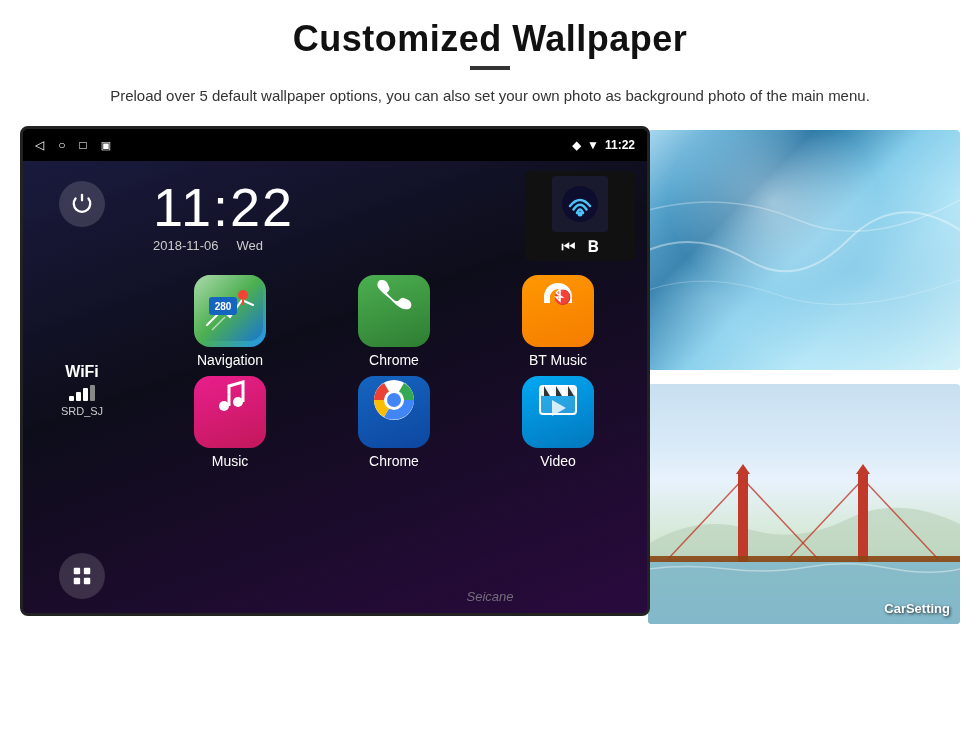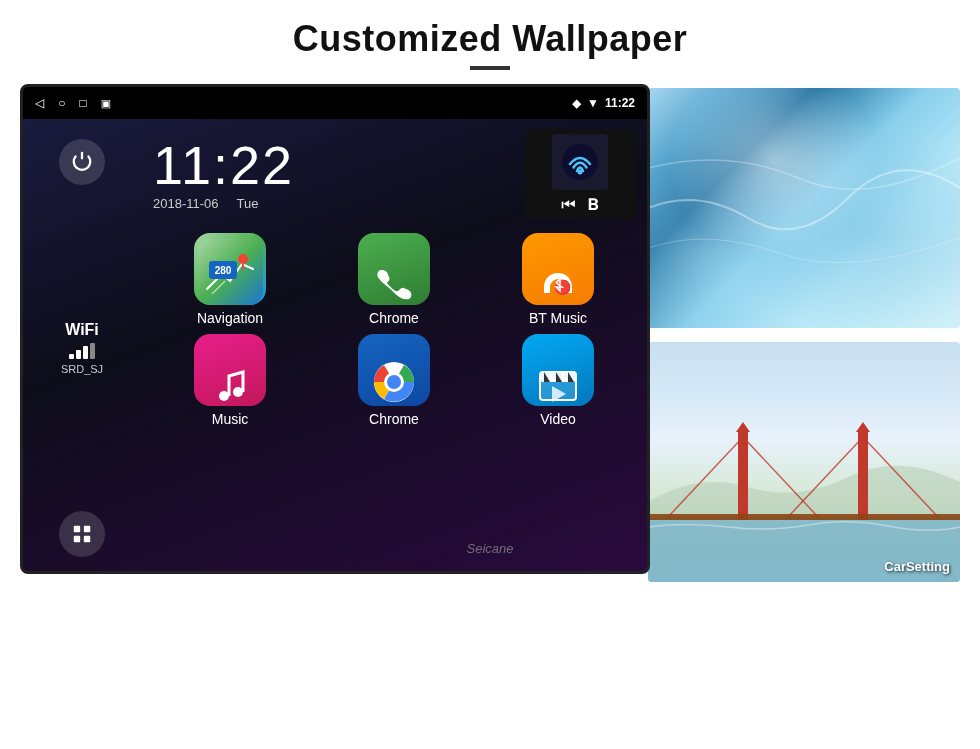--- a/index.html
+++ b/index.html
@@ -232,21 +232,21 @@
       flex-direction: column;
       align-items: center;
       gap: 5px;
     }
 
     .app-icon {
       width: 72px;
       height: 72px;
       border-radius: 16px;
       display: flex;
-      align-items: flex-end;
+      align-items: flex-start;
       justify-content: center;
       font-size: 28px;
       color: #fff;
       overflow: hidden;
       position: relative;
     }
 
     .app-label {
       font-size: 14px;
       color: #fff;
@@ -287,36 +287,37 @@
     .android-device {
       position: absolute;
       left: 0;
       top: 0;
       z-index: 2;
     }
 
     
     .watermark {
       position: absolute;
-      bottom: 18px;
+      bottom: 12px;
       left: 50%;
       transform: translateX(-50%);
       color: rgba(150,150,150,0.7);
       font-size: 13px;
       font-style: italic;
       z-index: 10;
       pointer-events: none;
     }
   </style>
 </head>
 <body>
 
 <div class="page-wrapper">
   <h1 class="title">Customized Wallpaper</h1>
   <div class="title-divider"></div>
+  <p class="subtitle">Preload over 5 default wallpaper options, you can also set your own photo as background photo of the main menu.</p>
 
   <div style="position:relative; width:940px; height:490px;">
 
     <div class="android-device">
 
       <div class="status-bar">
         <div class="status-left">
           <span>◁</span>
           <span>○</span>
           <span>□</span>
@@ -360,21 +361,21 @@
           </div>
         </div>
 
         <div class="center-area">
 
           <div class="clock-section">
             <div class="clock-block">
               <div class="clock-time">11:22</div>
               <div class="clock-date">
                 <span>2018-11-06</span>
-                <span>Tue</span>
+                <span>Wed</span>
               </div>
             </div>
 
             <div class="music-widget">
               <div class="music-icon">
 
                 <svg width="40" height="40" viewBox="0 0 40 40">
                   <circle cx="20" cy="20" r="18" fill="#0d0d2e"></circle>
                   <g stroke="#4fc3f7" stroke-width="2.5" fill="none" stroke-linecap="round">
                     <path d="M10 22 Q20 10 30 22"></path>

